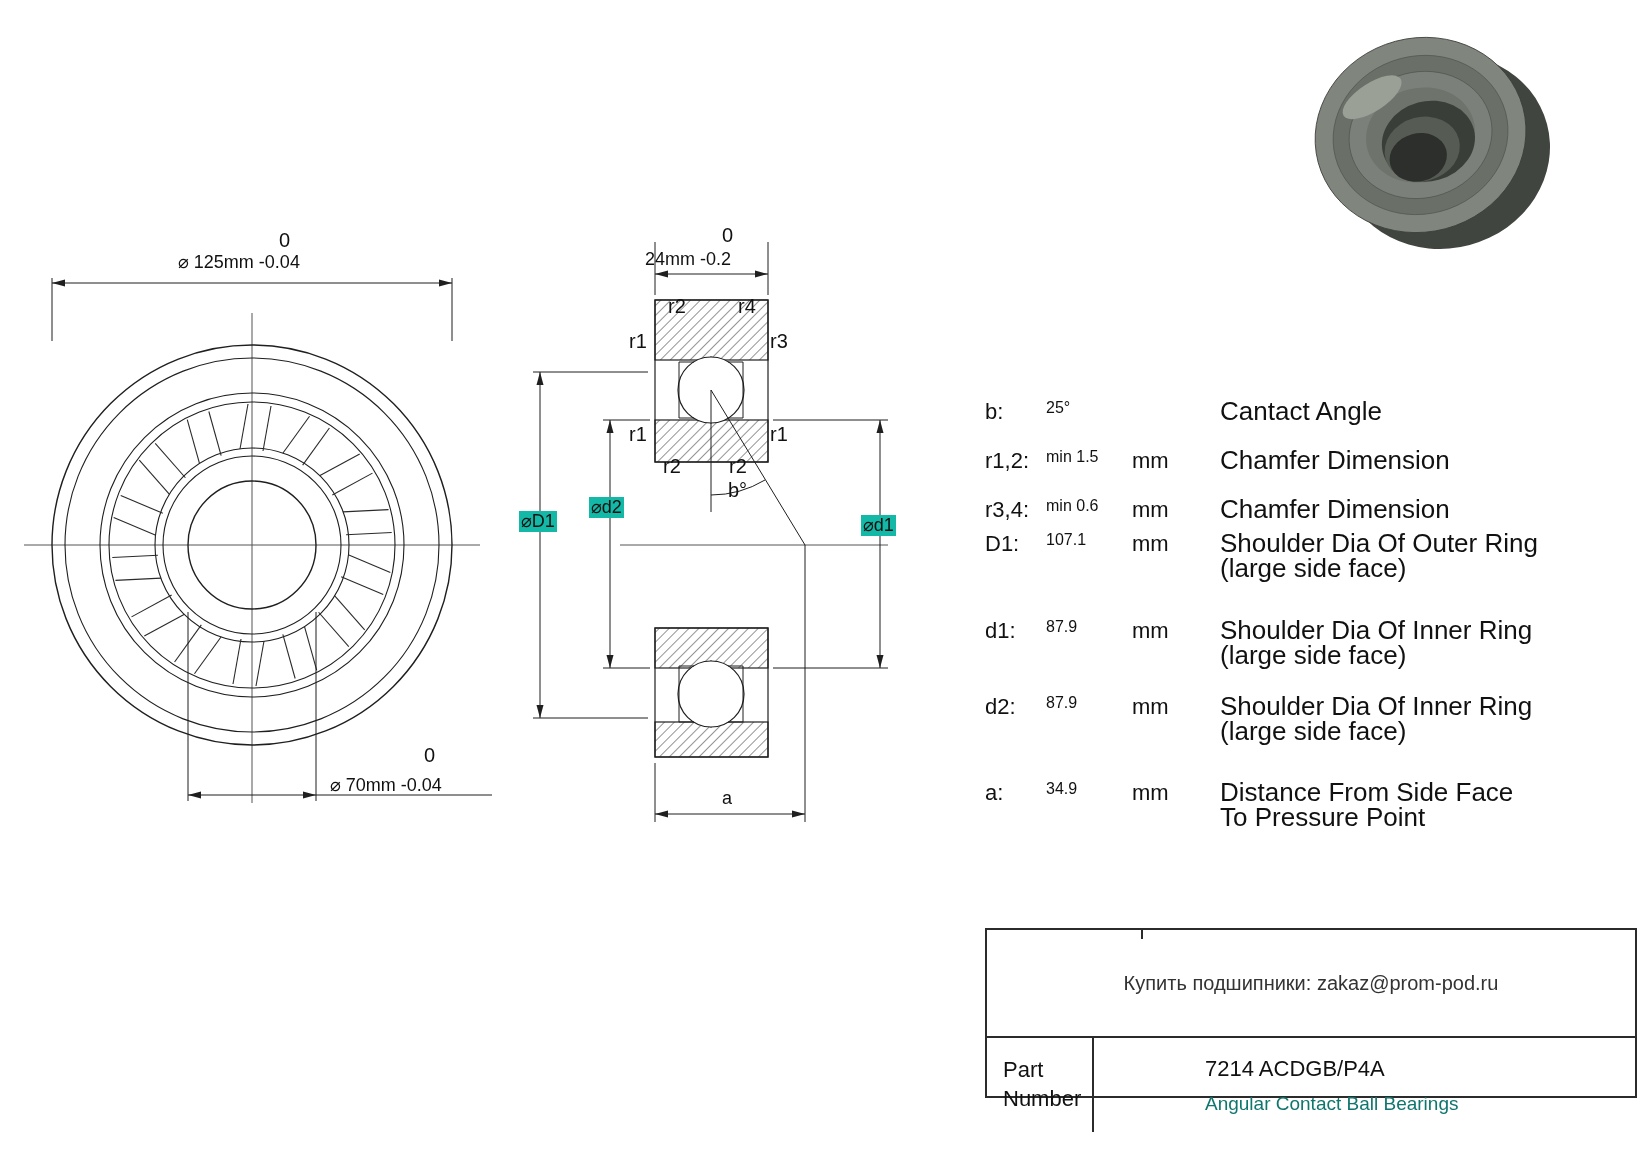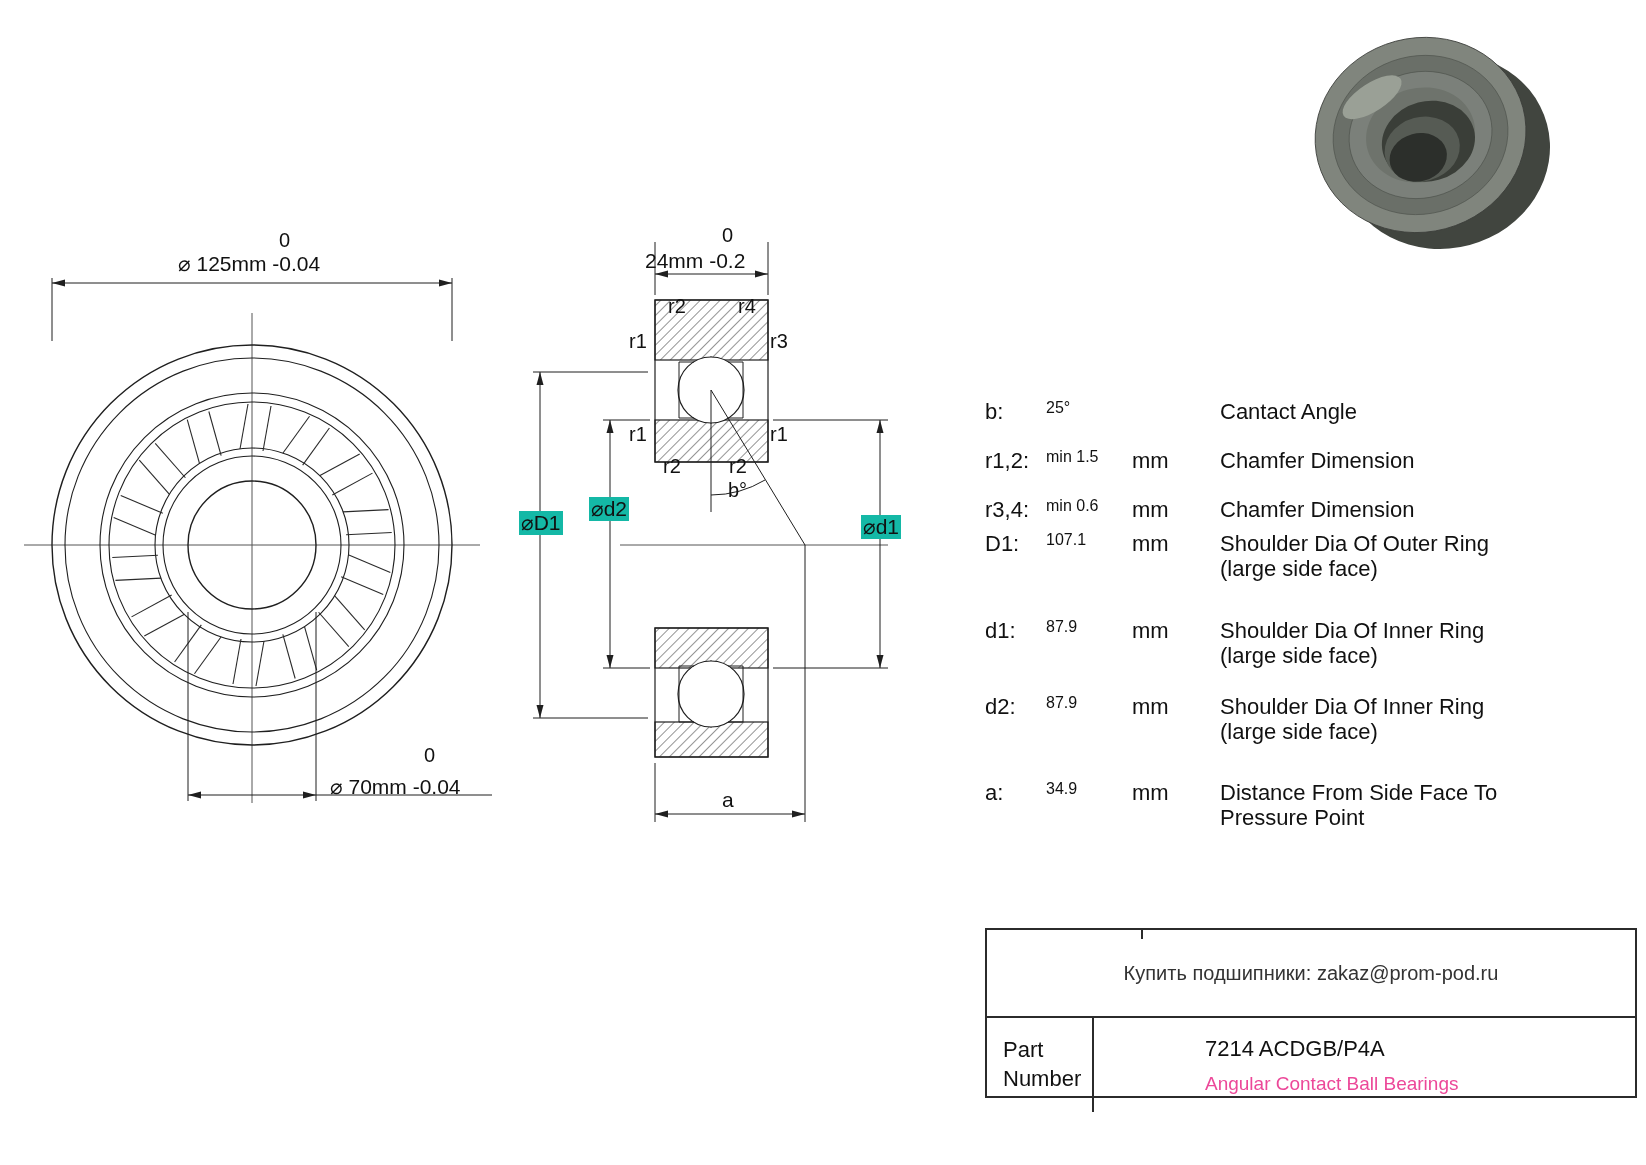--- a/index.html
+++ b/index.html
@@ -3,37 +3,37 @@
 <meta charset="utf-8">
 <title>Bearing Drawing</title>
 <style>
   *{margin:0;padding:0;box-sizing:border-box}
   html,body{background:#fff}
   .stage{position:relative;width:1646px;height:1165px;background:#fff;overflow:hidden;
          font-family:"Liberation Sans",sans-serif;color:#111}
   .stage > svg{position:absolute;left:0;top:0}
   .t{position:absolute;white-space:nowrap;line-height:1.15;color:#111}
   .f20{font-size:20px}
-  .f21{font-size:21px}
+  .f21{font-size:18px}
   .wbg{background:#14b8a6;padding:0 2px}
   
   .spec-row{position:absolute;left:985px;width:660px;height:58px}
   .spec-row .p{position:absolute;left:0;top:0;font-size:22px;white-space:nowrap}
   .spec-row .v{position:absolute;left:61px;top:0;font-size:16px;white-space:nowrap}
   .spec-row .u{position:absolute;left:147px;top:0;font-size:22px;white-space:nowrap}
-  .spec-row .d{position:absolute;left:235px;top:0;font-size:22px;width:320px;line-height:25px}
+  .spec-row .d{position:absolute;left:235px;top:0;font-size:26px;width:320px;line-height:25px}
   
   .titleblock{position:absolute;left:985px;top:928px;width:652px;height:170px;border:2px solid #2b2b2b;background:#fff}
-  .tb-top{position:relative;height:88px;border-bottom:2px solid #2b2b2b;display:flex;align-items:center;justify-content:center;font-size:20px;color:#333}
+  .tb-top{position:relative;height:108px;border-bottom:2px solid #2b2b2b;display:flex;align-items:center;justify-content:center;font-size:20px;color:#333}
   .tb-tick{position:absolute;left:154px;top:0;width:2px;height:9px;background:#2b2b2b}
   .tb-bottom{display:flex;height:94px}
   .tb-label{width:107px;border-right:2px solid #2b2b2b;display:flex;align-items:center;padding-left:16px;font-size:22px;line-height:1.3}
   .tb-main{flex:1;display:flex;flex-direction:column;justify-content:center;padding-left:111px;gap:11px}
   .tb-num{font-size:22px}
-  .tb-type{font-size:19px;color:#ec4899}
+  .tb-type{font-size:19px;color:#0f766e}
 </style>
 </head>
 <body>
 
 <div class="stage">
 
   <svg width="1646" height="1165" viewBox="0 0 1646 1165">
     <defs>
       <pattern id="hatch" patternUnits="userSpaceOnUse" width="7" height="7" patternTransform="rotate(45)">
         <line x1="0" y1="0" x2="0" y2="7" stroke="#2a2a2a" stroke-width="1"></line>

